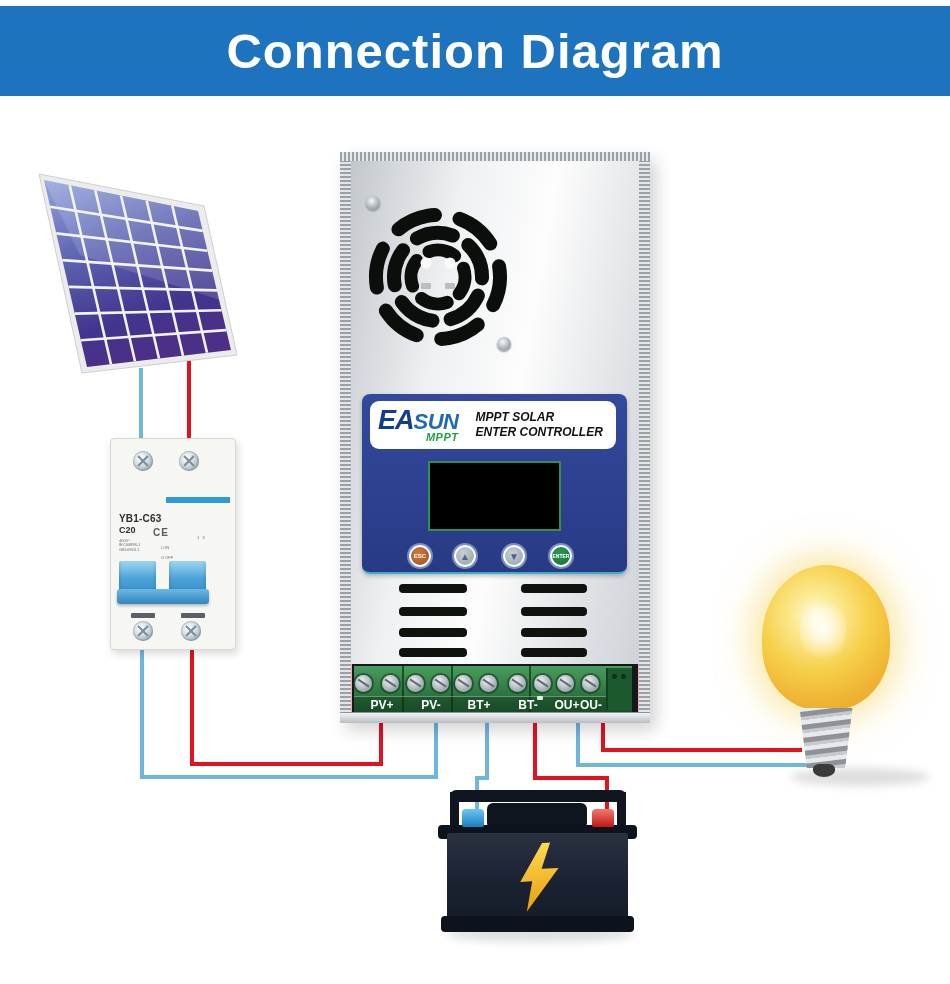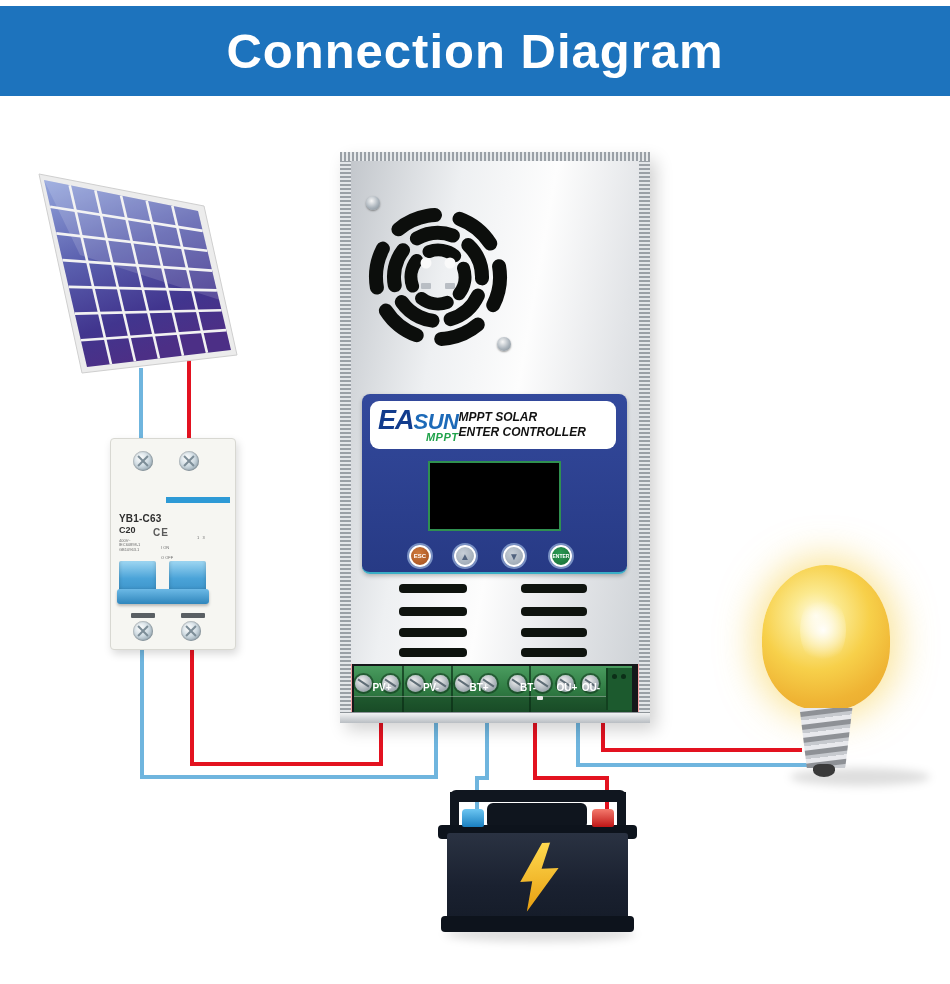--- a/index.html
+++ b/index.html
@@ -55,41 +55,41 @@
         box-shadow:0 1px 2px rgba(0,0,0,.4);}
   .cpanel{position:absolute;left:22px;top:242px;width:265px;height:178px;border-radius:8px;
         background:linear-gradient(180deg,#33499c,#273a85);border-bottom:2px solid #3aaec6;
         box-shadow:0 2px 4px rgba(0,0,0,.25);}
   .logopill{position:absolute;left:8px;top:7px;width:246px;height:48px;background:#ffffff;border-radius:9px;
         display:flex;align-items:center;padding:0 8px;box-sizing:border-box;}
   .easun{font-style:italic;font-weight:700;line-height:1;white-space:nowrap;}
   .easun .ea{font-size:27px;color:#123c8d;letter-spacing:-1px;}
   .easun .sun{font-size:22px;color:#1d6ab8;letter-spacing:-.5px;}
   .easun .power{display:block;text-align:right;font-size:11px;color:#1fa24a;margin-top:-2px;letter-spacing:.5px;}
-  .prodname{margin-left:0;font-style:italic;font-weight:700;font-size:12px;line-height:15px;color:#111;}
+  .prodname{margin-left:17px;font-style:italic;font-weight:700;font-size:12px;line-height:15px;color:#111;}
   .lcd{position:absolute;left:66px;top:67px;width:129px;height:66px;background:#000;border:2px solid #2f9050;}
   .cbtn{position:absolute;top:151px;width:22px;height:22px;border-radius:50%;border:2px solid #ffffff;
         box-shadow:0 0 0 2px rgba(140,165,210,.8);display:flex;align-items:center;justify-content:center;
         color:#fff;font-weight:700;box-sizing:border-box;}
   .cbtn.esc{left:47px;background:radial-gradient(circle at 40% 35%,#cf7a3c,#a24e1f);font-size:6px;}
   .cbtn.up,.cbtn.down{background:radial-gradient(circle at 40% 35%,#c7cfd8,#94a0ad);color:#51637f;font-size:10px;}
   .cbtn.up{left:92px;} .cbtn.down{left:141px;}
   .cbtn.enter{left:188px;background:radial-gradient(circle at 40% 35%,#2c9a54,#176b35);font-size:5px;}
   .vent{position:absolute;height:9px;border-radius:4px;background:#0e130e;}
   .tstrip-dark{position:absolute;left:12px;top:512px;width:286px;height:50px;background:#15181a;}
   .tgreen{position:absolute;left:14px;top:514px;width:278px;height:46px;
         background:linear-gradient(180deg,#4a9c5f,#2f7a42 55%,#225f33);}
   .tlabelband{position:absolute;left:0;top:30px;width:278px;height:16px;background:rgba(10,40,18,.35);
         border-top:1px solid rgba(255,255,255,.35);}
   .tdiv{position:absolute;top:0;width:2px;height:46px;background:rgba(12,50,24,.7);}
   .tscrew{position:absolute;top:9px;width:17px;height:17px;border-radius:50%;
         background:radial-gradient(circle at 40% 35%,#f2f2f2,#aeb6bc 55%,#7e8890);
         box-shadow:0 0 0 2px rgba(15,50,25,.55);}
   .tscrew::after{content:"";position:absolute;left:2px;top:7px;width:13px;height:2px;background:#5f6d76;transform:rotate(33deg);}
-  .tlabel{position:absolute;top:16px;transform:translateX(-50%);color:#ffffff;font-size:10px;font-weight:700;}
+  .tlabel{position:absolute;top:32px;transform:translateX(-50%);color:#ffffff;font-size:12px;font-weight:700;}
   .subboard{position:absolute;left:252px;top:2px;width:24px;height:42px;background:#1c5a2e;border-left:2px solid #12401f;}
   .subhole{position:absolute;top:6px;width:5px;height:5px;border-radius:50%;background:#0c2f18;}
   .bottomlip{position:absolute;left:0;top:560px;width:310px;height:10px;
         background:linear-gradient(180deg,#f2f3f4,#b9bec3);border-top:1px solid #8d9398;}
 
   
   .bulbglass{position:absolute;left:762px;top:565px;width:128px;height:145px;z-index:2;
         border-radius:50% 50% 44% 44%;
         background:radial-gradient(circle at 42% 35%,#fffbe2 0%,#fbe98e 20%,#f7d04a 45%,#efb434 72%,#e6a62a 100%);
         box-shadow:0 0 36px 8px rgba(246,205,70,.55);}

